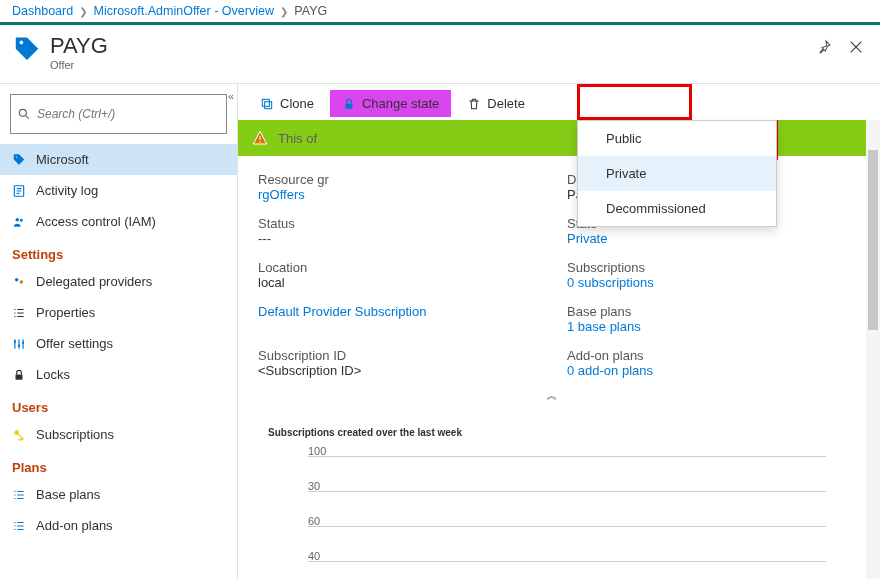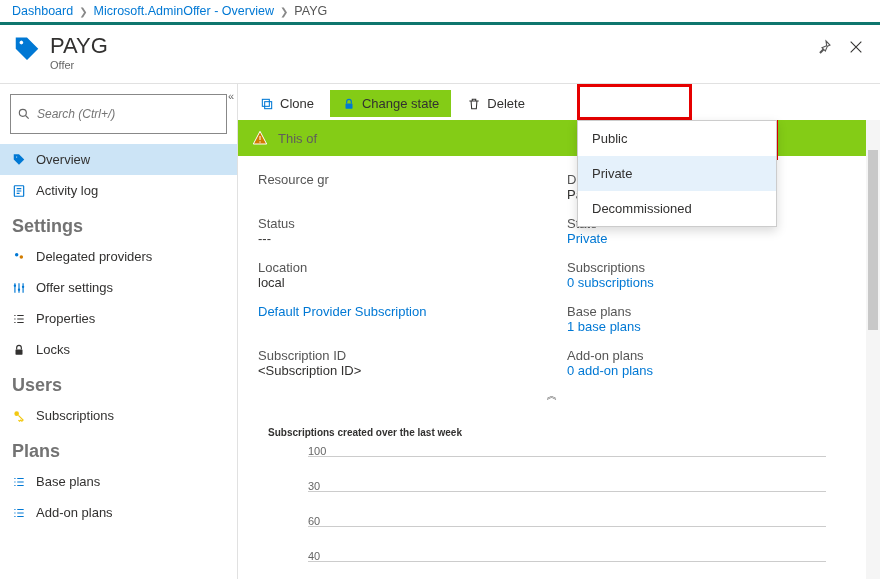--- a/index.html
+++ b/index.html
@@ -25,34 +25,34 @@
 
   
   .sidebar { width: 238px; border-right: 1px solid #e1e1e1; display:flex; flex-direction:column; position:relative; background:#fff;}
   .collapse-btn { position:absolute; right:-1px; top:4px; font-size:11px; color:#666; cursor:pointer; padding:2px 4px;}
   .search-box { margin: 10px; border: 1px solid #888; display:flex; align-items:center; padding:4px 6px; height:40px;}
   .search-box svg { width:14px; height:14px; color:#666; margin-right:6px;}
   .search-box input { border:none; outline:none; flex:1; font-size:12px; font-style:italic; color:#666; }
   .nav-item { display:flex; align-items:center; gap:10px; padding: 8px 12px; cursor:pointer; font-size:13px; color:#323130;}
   .nav-item.active { background:#cce4f6; }
   .nav-item svg { width:14px; height:14px; flex:none;}
-  .nav-heading{ font-weight:600; font-size:18px; padding: 10px 12px 4px; color:#737373;}
+  .nav-heading{ font-weight:600; font-size:13px; padding: 10px 12px 4px; color:#c2410c;}
 
   
   .main { flex:1; position:relative; overflow:hidden;}
   .toolbar { display:flex; align-items:center; gap: 4px; padding: 6px 10px; border-bottom: 1px solid #fff;}
   .toolbar .btn { display:flex; align-items:center; gap:6px; padding: 6px 12px; cursor:pointer; font-size:13px; color:#323130;}
   .toolbar .btn svg{ width:14px; height:14px;}
   .highlight-box { border: 3px solid #e60000; position:absolute; pointer-events:none; }
   .hl-change{ left: 339px; top: 0; width: 115px; height: 36px;}
   .hl-dropdown{ left: 339px; top: 36px; width: 201px; height:40px;}
 
   
   .dropdown { position:absolute; left: 339px; top: 36px; width: 200px; background:#fff; border:1px solid #ccc; box-shadow: 0 4px 10px rgba(0,0,0,0.15); z-index:10;}
-  .dropdown .opt{ padding:10px 14px; font-size:13px; cursor:pointer;}
+  .dropdown .opt{ padding:10px 28px; font-size:13px; cursor:pointer;}
   .dropdown .opt.hovered{ background:#e5f1fb;}
 
   
   .banner { background:#84cc16; display:flex; align-items:center; gap:10px; padding: 10px 14px; font-size:13px; color:#605e5c;}
   .banner svg{ width:16px; height:16px; color:#d17c00;}
 
   
   .content-scroll{ position:absolute; top:36px; left:0; right:14px; bottom:0; overflow-y:auto; padding-bottom:10px;}
   .scrollbar-mock{ position:absolute; top:36px; right:0; bottom:0; width:14px; background:#f5f5f5;}
   .scrollbar-thumb{ position:absolute; top:30px; right:2px; width:10px; height:180px; background:#c8c8c8;}
@@ -115,52 +115,60 @@
           <circle cx="10" cy="10" r="6"></circle>
           <path d="M20 20l-5-5"></path>
         </svg>
       <input placeholder="Search (Ctrl+/)" style="">
     </div>
 
     <div class="nav-item active">
       <svg viewBox="0 0 24 24" fill="#0078d4">
           <path d="M21 11l-9-9H3v9l9 9zM7 7a1 1 0 1 1 0 .001z"></path>
         </svg>
-      <span>Overview</span>
+      <span>Microsoft</span>
     </div>
     <div class="nav-item">
       <svg viewBox="0 0 24 24" fill="#0078d4">
           <rect x="4" y="3" width="16" height="18" rx="1" fill="none" stroke="#0078d4" stroke-width="2"></rect>
           <path d="M8 8h8M8 12h8M8 16h5" stroke="#0078d4" stroke-width="2"></path>
         </svg>
       <span>Activity log</span>
     </div>
+    <div class="nav-item">
+      <svg viewBox="0 0 24 24" fill="#0078d4">
+          <circle cx="9" cy="8" r="3"></circle>
+          <circle cx="16" cy="9" r="2.5"></circle>
+          <path d="M3 20c0-3 3-5 6-5s6 2 6 5"></path>
+        </svg>
+      <span>Access control (IAM)</span>
+    </div>
 
     <div class="nav-heading">Settings</div>
     <div class="nav-item">
       <svg viewBox="0 0 24 24">
           <circle cx="8" cy="8" r="3" fill="#0078d4"></circle>
           <circle cx="16" cy="12" r="3" fill="#d17c00"></circle>
         </svg>
       <span>Delegated providers</span>
+    </div>
+    <div class="nav-item">
+      <svg viewBox="0 0 24 24" stroke="#323130" stroke-width="2">
+          <path d="M4 6h2M4 12h2M4 18h2M9 6h11M9 12h11M9 18h11"></path>
+        </svg>
+      <span>Properties</span>
     </div>
     <div class="nav-item">
       <svg viewBox="0 0 24 24" fill="#0078d4">
           <path d="M5 4v16M12 4v16M19 4v16" stroke="#0078d4" stroke-width="2"></path>
           <circle cx="5" cy="8" r="2"></circle>
           <circle cx="12" cy="15" r="2"></circle>
           <circle cx="19" cy="10" r="2"></circle>
         </svg>
       <span>Offer settings</span>
-    </div>
-    <div class="nav-item">
-      <svg viewBox="0 0 24 24" stroke="#323130" stroke-width="2">
-          <path d="M4 6h2M4 12h2M4 18h2M9 6h11M9 12h11M9 18h11"></path>
-        </svg>
-      <span>Properties</span>
     </div>
     <div class="nav-item">
       <svg viewBox="0 0 24 24" fill="#323130">
           <rect x="6" y="11" width="12" height="9" rx="1"></rect>
           <path d="M8 11V8a4 4 0 0 1 8 0v3" fill="none" stroke="#323130" stroke-width="2"></path>
         </svg>
       <span>Locks</span>
     </div>
 
     <div class="nav-heading">Users</div>
@@ -189,21 +197,21 @@
 
   <div class="main">
     <div class="toolbar">
       <div class="btn">
         <svg viewBox="0 0 24 24" fill="none" stroke="#0078d4" stroke-width="1.8">
             <rect x="8" y="8" width="12" height="12"></rect>
             <rect x="4" y="4" width="12" height="12"></rect>
           </svg>
         <span>Clone</span>
       </div>
-      <div class="btn" style="background:#84cc16;">
+      <div class="btn" style="background:#d946ef;">
         <svg viewBox="0 0 24 24" fill="#0078d4">
             <rect x="6" y="11" width="12" height="9" rx="1"></rect>
             <path d="M8 11V8a4 4 0 0 1 8 0v3" fill="none" stroke="#0078d4" stroke-width="2"></path>
           </svg>
         <span>Change state</span>
       </div>
       <div class="btn">
         <svg viewBox="0 0 24 24" fill="none" stroke="#323130" stroke-width="1.8">
             <path d="M4 7h16M9 7V4h6v3M7 7l1 13h8l1-13"></path>
           </svg>
@@ -215,20 +223,21 @@
       <div class="banner">
         <svg viewBox="0 0 24 24" fill="#d17c00">
             <path d="M12 2L2 21h20zM12 9v6m0 2v2" stroke="#fff" stroke-width="1.5"></path>
           </svg>
         <span>This of</span>
       </div>
 
       <div class="props">
         <div>
           <div class="prop-label">Resource gr</div>
+          <div class="prop-value link">rgOffers</div>
         </div>
         <div>
           <div class="prop-label">Display name</div>
           <div class="prop-value">Pay as you go</div>
         </div>
 
         <div>
           <div class="prop-label">Status</div>
           <div class="prop-value">---</div>
         </div>

